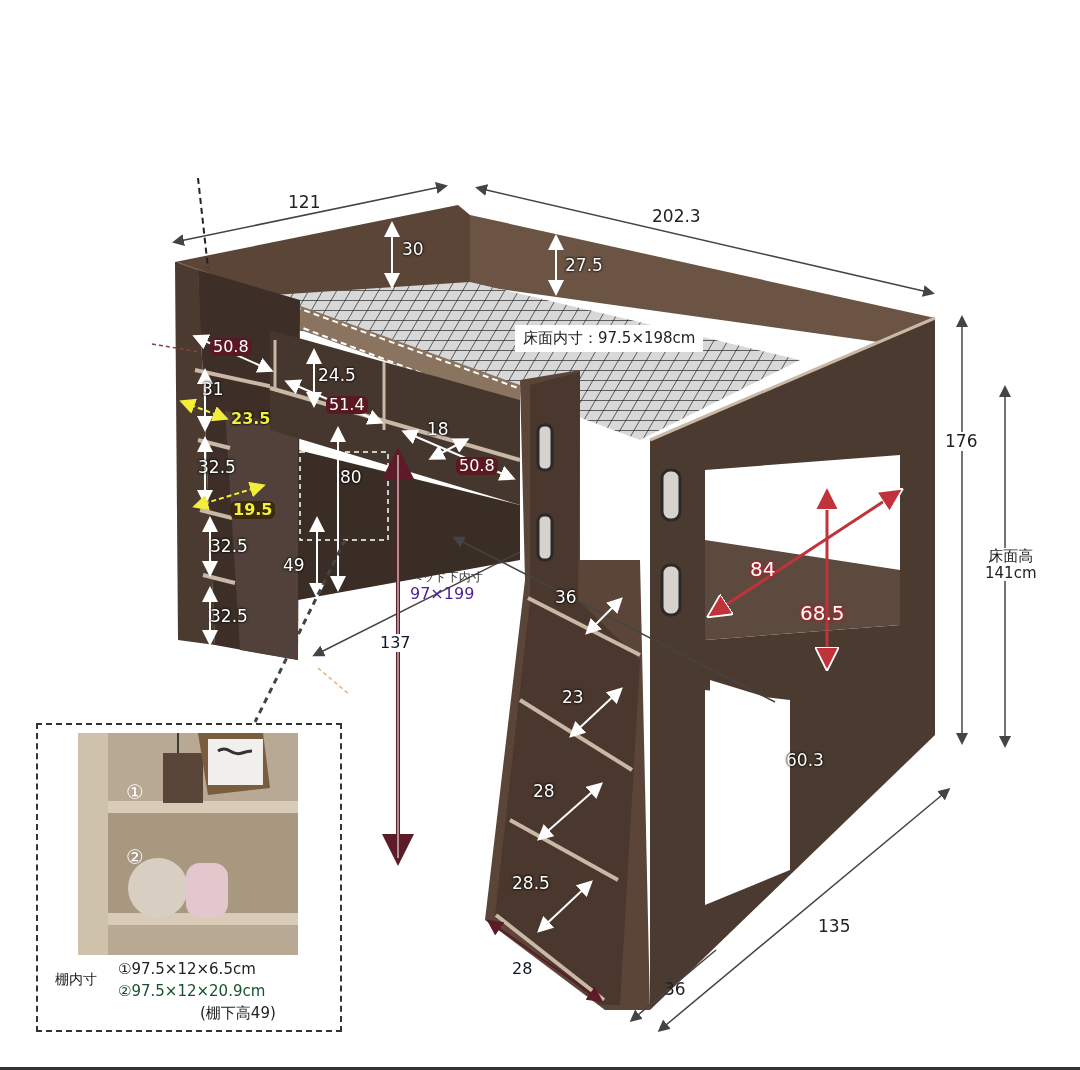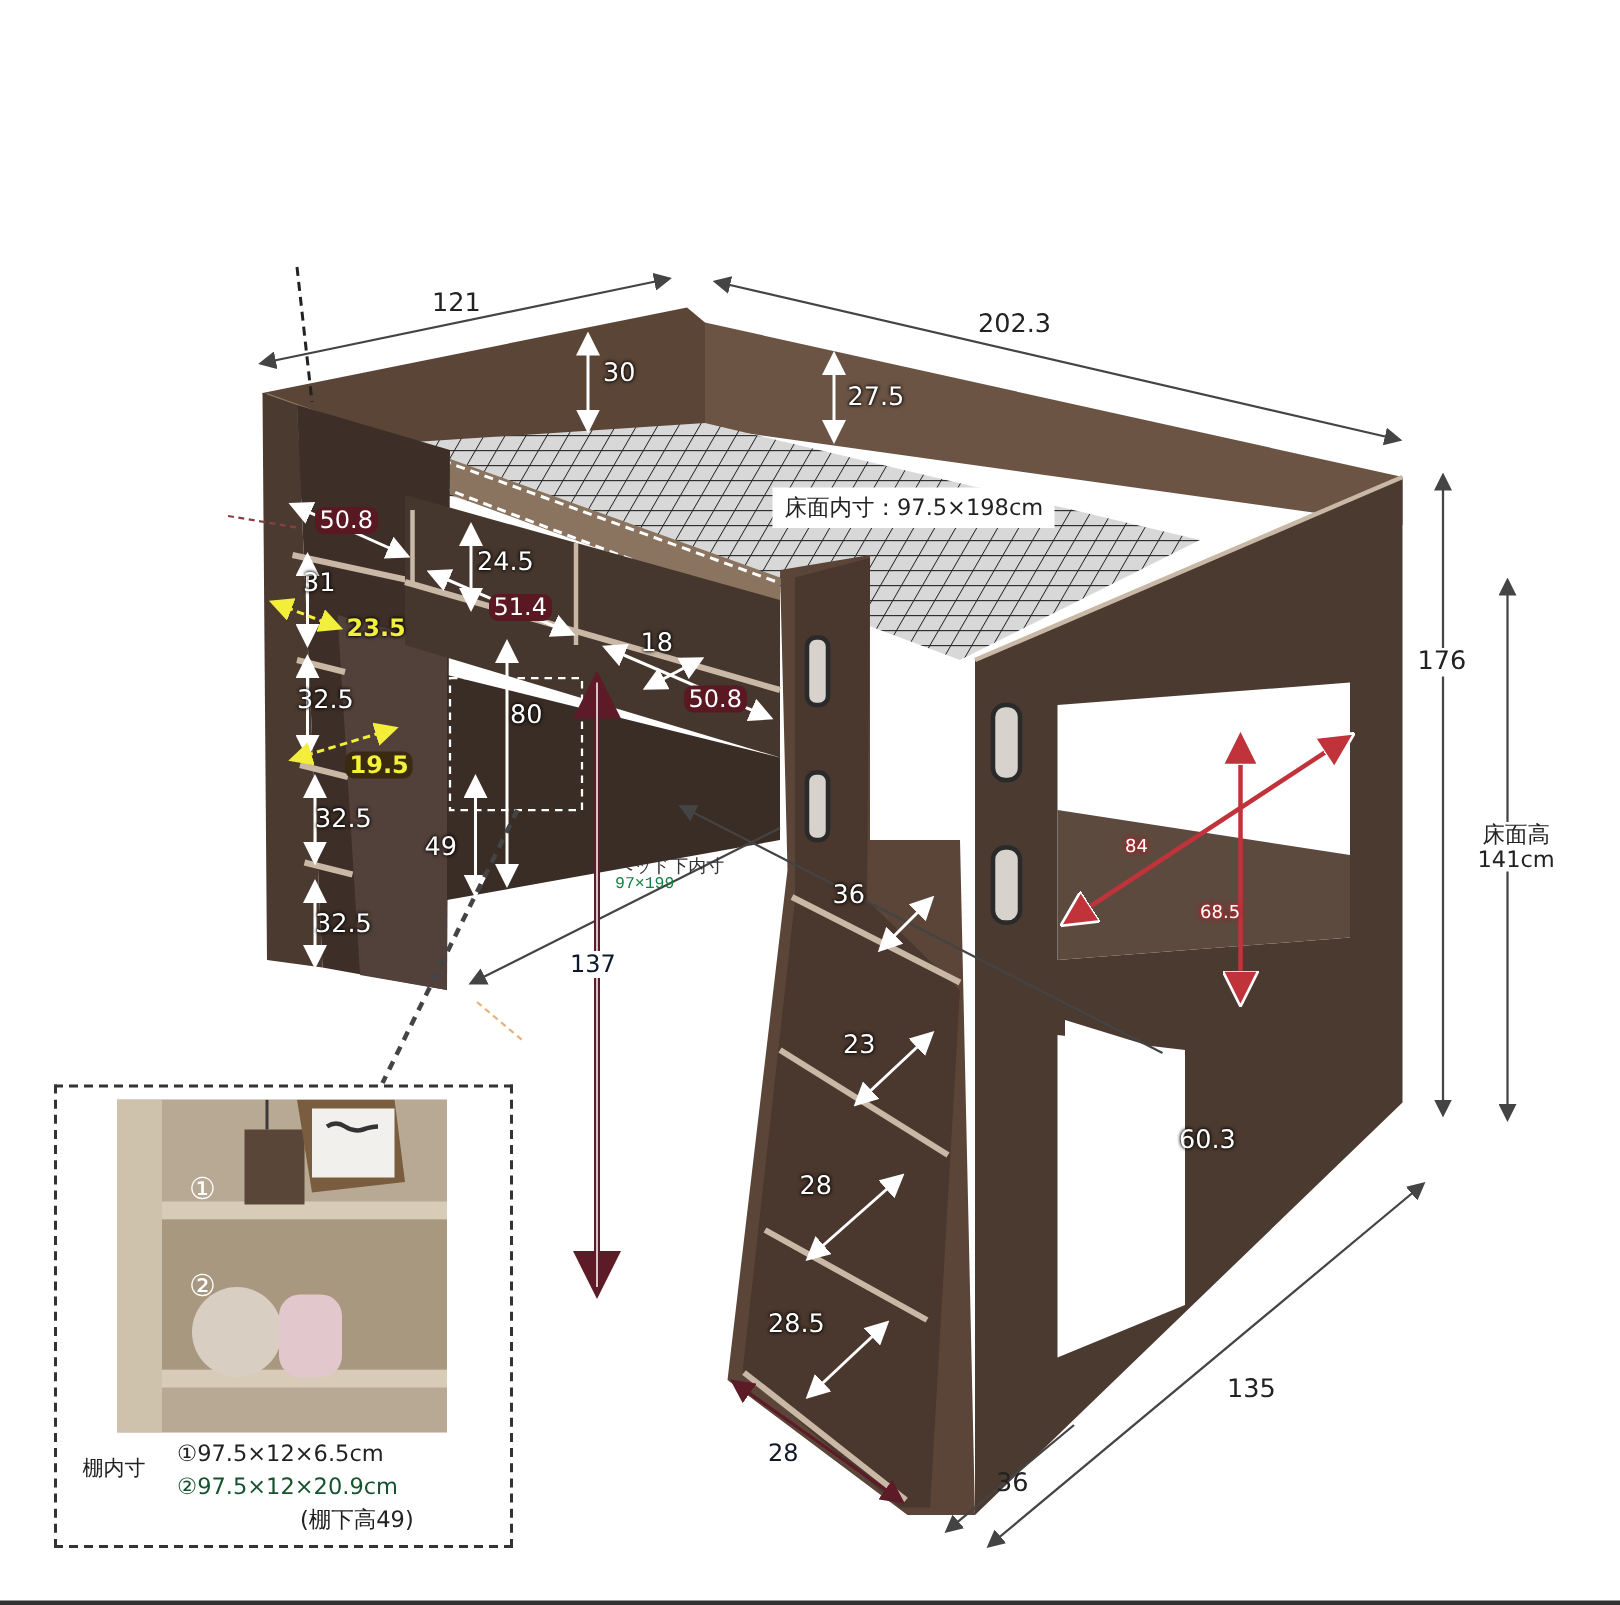--- a/index.html
+++ b/index.html
@@ -6,28 +6,28 @@
   body { width: 1080px; height: 1070px; position: relative; overflow: hidden;
          font-family: "DejaVu Sans", "Liberation Sans", sans-serif; color: #222; }
   .stage { position: absolute; left: 0; top: 0; width: 1080px; height: 1070px; }
   svg.art { position: absolute; left: 0; top: 0; }
   .lbl { position: absolute; white-space: nowrap; line-height: 1.1; }
   .dark { color: #222; font-size: 17px; }
   .light { color: #fff; font-size: 17px; text-shadow: 0 0 2px #000, 0 0 3px #000; }
   .maroon-pill { color: #fff; font-size: 16px; background: #5a1822; border-radius: 6px; padding: 0 3px; }
   .yellow { color: #f2ee3a; font-size: 16px; font-weight: bold; text-shadow: 0 0 2px #000, 0 0 3px #000; }
   .yellow-pill { color: #f4f03c; font-size: 16px; font-weight: bold; background: #3b2a12; border-radius: 6px; padding: 0 3px; }
-  .red-lbl { color: #fff; font-size: 12px; text-shadow: 0 0 2px #b3242d, 0 0 3px #b3242d, 0 0 4px #b3242d; }
+  .red-lbl { color: #fff; font-size: 20px; text-shadow: 0 0 2px #b3242d, 0 0 3px #b3242d, 0 0 4px #b3242d; }
   .maroon-text { color: #0f172a; font-size: 16px; font-weight: normal; }
   .callout-box { position: absolute; border: 2px dashed #333; background: #fff; }
   .window-box { position: absolute; border: 2px dashed #9c5050; background: #fff; color: #b33232;
                 font-size: 13px; text-align: center; line-height: 1.2; padding-top: 3px; }
   .floor-label { position: absolute; background: #fff; color: #222; font-size: 15px; padding: 4px 8px; }
   .under-label { position: absolute; color: #333; font-size: 12px; text-align: left; line-height: 1.2; }
-  .under-label .big { font-size: 11px; color: #15803d; font-family: Liberation Mono, monospace; }
+  .under-label .big { font-size: 16px; color: #4c1d95; }
   .bottom-border { position: absolute; left: 0; right: 0; bottom: 0; height: 3px; background: #333; }
   .photo-inset { position: absolute; left: 78px; top: 733px; width: 220px; height: 222px;
                  background: #bdb09e; overflow: hidden; }
 </style>
 </head>
 <body>
 
 <div class="stage">
 
   <svg class="art" width="1080" height="1070" viewBox="0 0 1080 1070">

